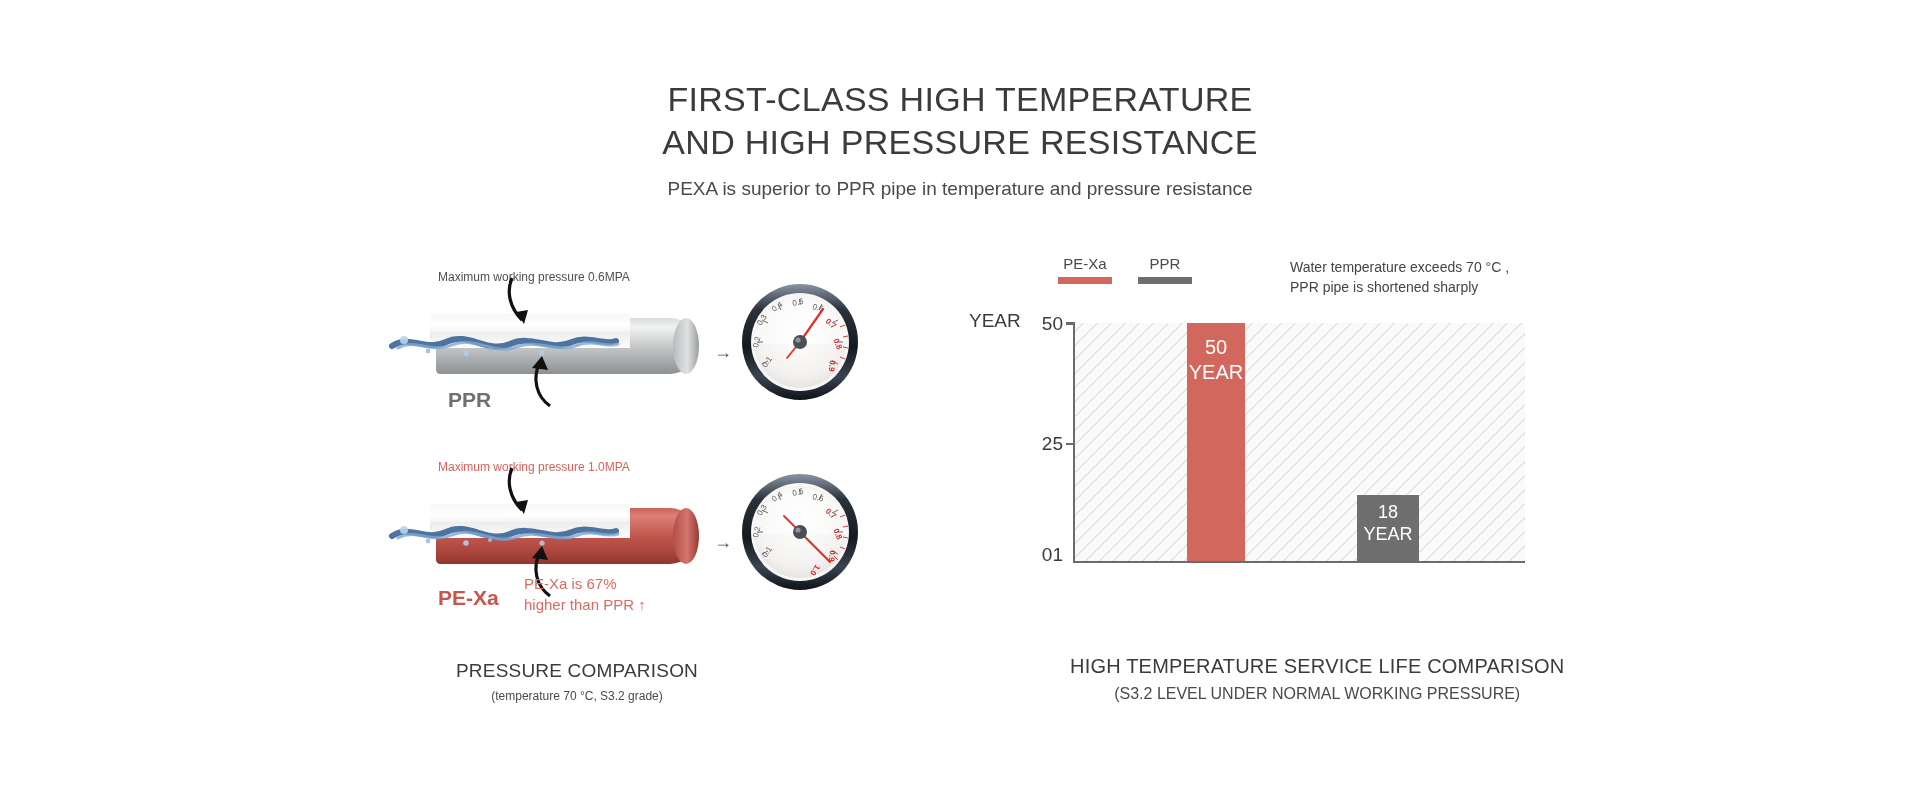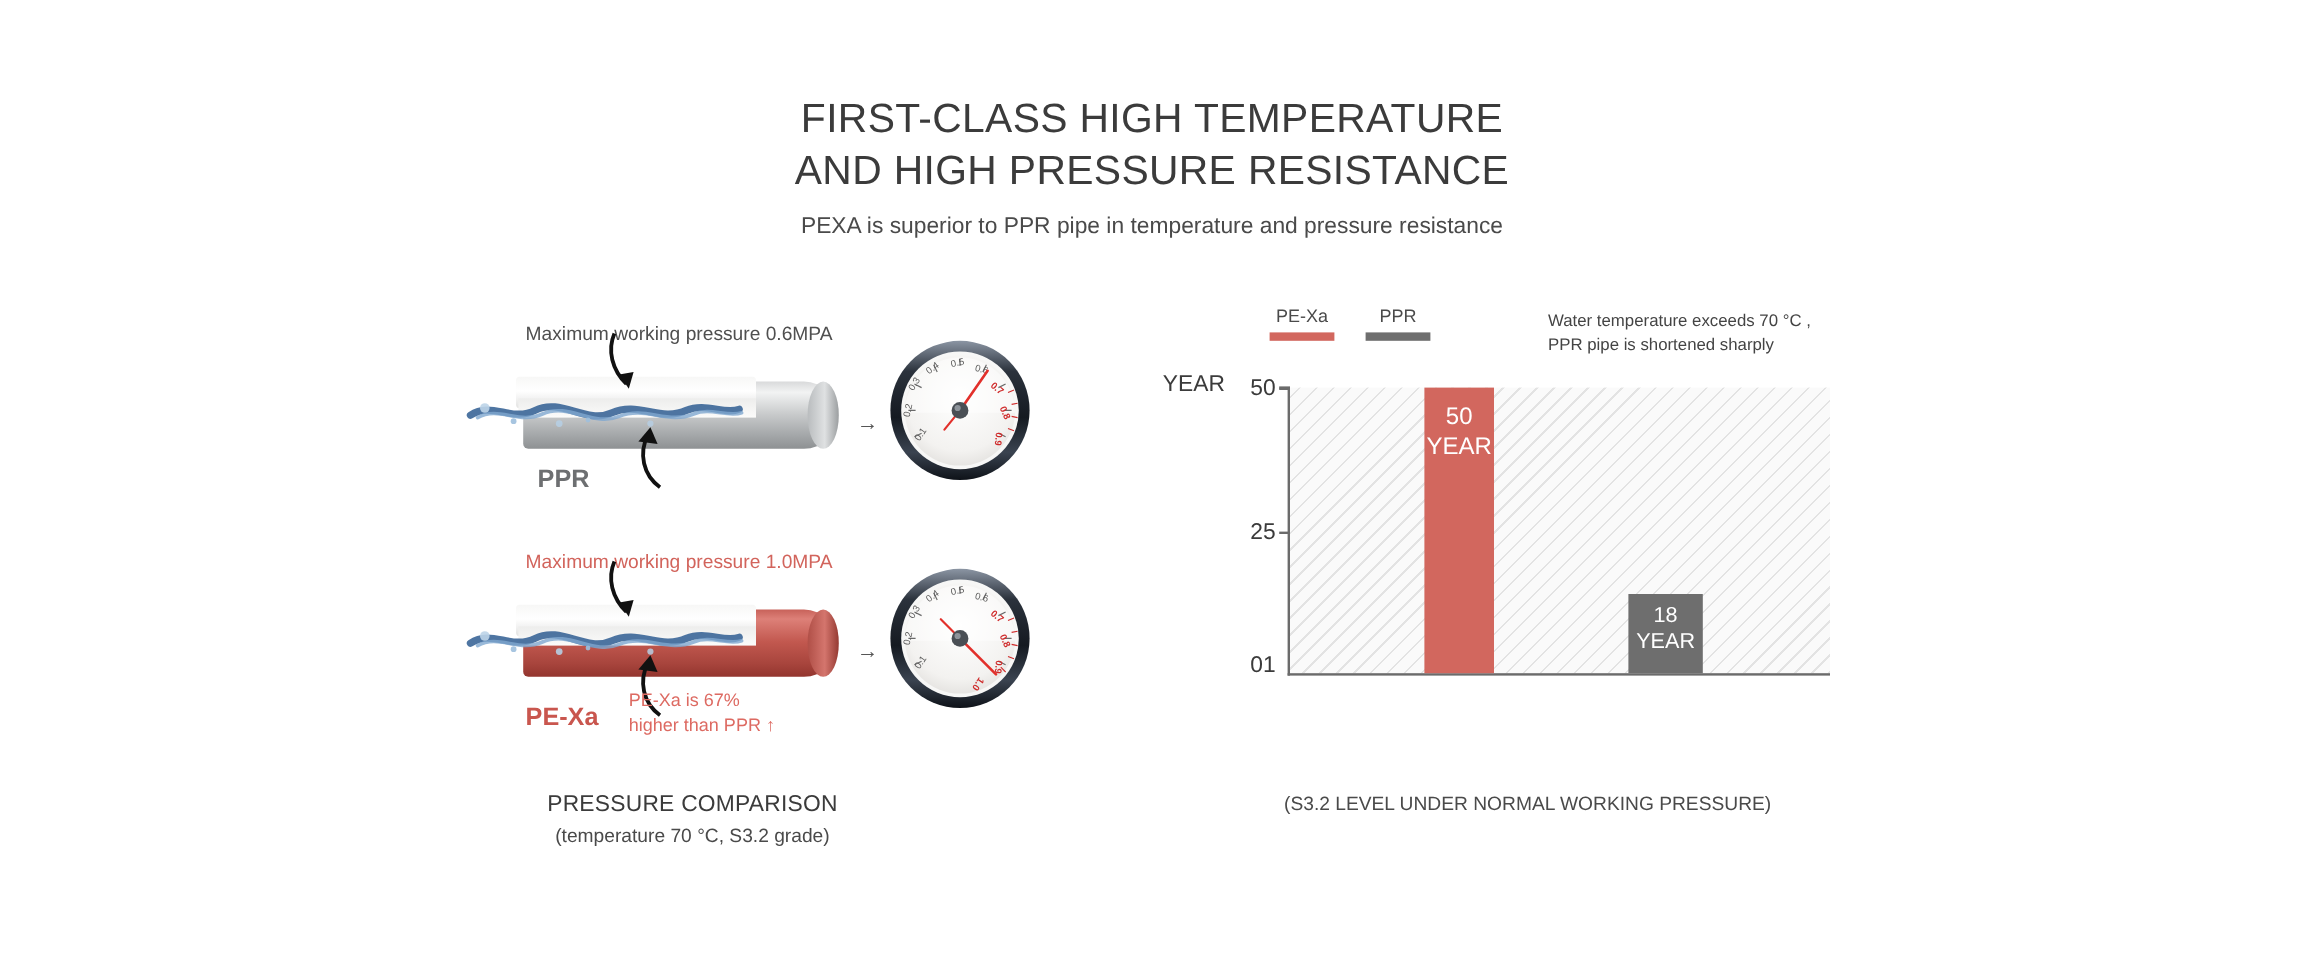--- a/index.html
+++ b/index.html
@@ -18,21 +18,21 @@
     line-height: 43px; font-weight: 400;
   }
   .subtitle {
     margin-top: 14px; font-size: 19px; color: #4a4a4a; font-weight: 400;
   }
 
   
   .left-panel { position: absolute; left: 400px; top: 270px; width: 480px; height: 400px; }
 
   .pressure-label {
-    position: absolute; font-size: 16px; white-space: nowrap;
+    position: absolute; font-size: 12px; white-space: nowrap;
   }
   .lbl-ppr   { left: 38px;  top: 0px;   color: #4f4f4f; }
   .lbl-pexa  { left: 38px;  top: 190px; color: #d2645c; }
 
   
   .pipe-wrap { position: absolute; width: 290px; height: 80px; }
   .pipe-wrap.ppr  { left: 8px; top: 36px; }
   .pipe-wrap.pexa { left: 8px; top: 226px; }
 
   .pipe-body {
@@ -88,21 +88,21 @@
   }
 
   
   .gauge { position: absolute; width: 120px; height: 120px; }
   .gauge.g1 { left: 340px; top: 12px; }
   .gauge.g2 { left: 340px; top: 202px; }
 
   
   .caption { position: absolute; text-align: center; }
   .caption .c-main { font-size: 19px; color: #3b3b3b; letter-spacing: .2px; }
-  .caption .c-sub  { font-size: 16px; color: #4a4a4a; margin-top: 7px; }
+  .caption .c-sub  { font-size: 12px; color: #4a4a4a; margin-top: 7px; }
   .cap-left  { left: 456px; top: 660px; }
   .cap-right { left: 1070px; top: 655px; }
   .cap-right .c-main { font-size: 20px; }
   .cap-right .c-sub  { font-size: 16px; }
 
   
   .chart-panel { position: absolute; left: 990px; top: 255px; width: 620px; height: 330px; }
 
   .legend { position: absolute; left: 68px; top: 0px; display: flex; gap: 26px; }
   .legend-item { display: flex; flex-direction: column; align-items: center; }
@@ -378,16 +378,17 @@
       </div>
 
       <div class="bar" style="left:282px; width:62px; height:66px; background:#6e6e6e; padding-top:6px; font-size:18px; line-height:22px;">
         <span class="bar-val">18</span>
         <span class="bar-unit">YEAR</span>
       </div>
     </div>
   </div>
 
   <div class="caption cap-right">
+    <div class="c-main">HIGH TEMPERATURE SERVICE LIFE COMPARISON</div>
     <div class="c-sub">(S3.2 LEVEL UNDER NORMAL WORKING PRESSURE)</div>
   </div>
 
 </div>
 
 </body></html>

